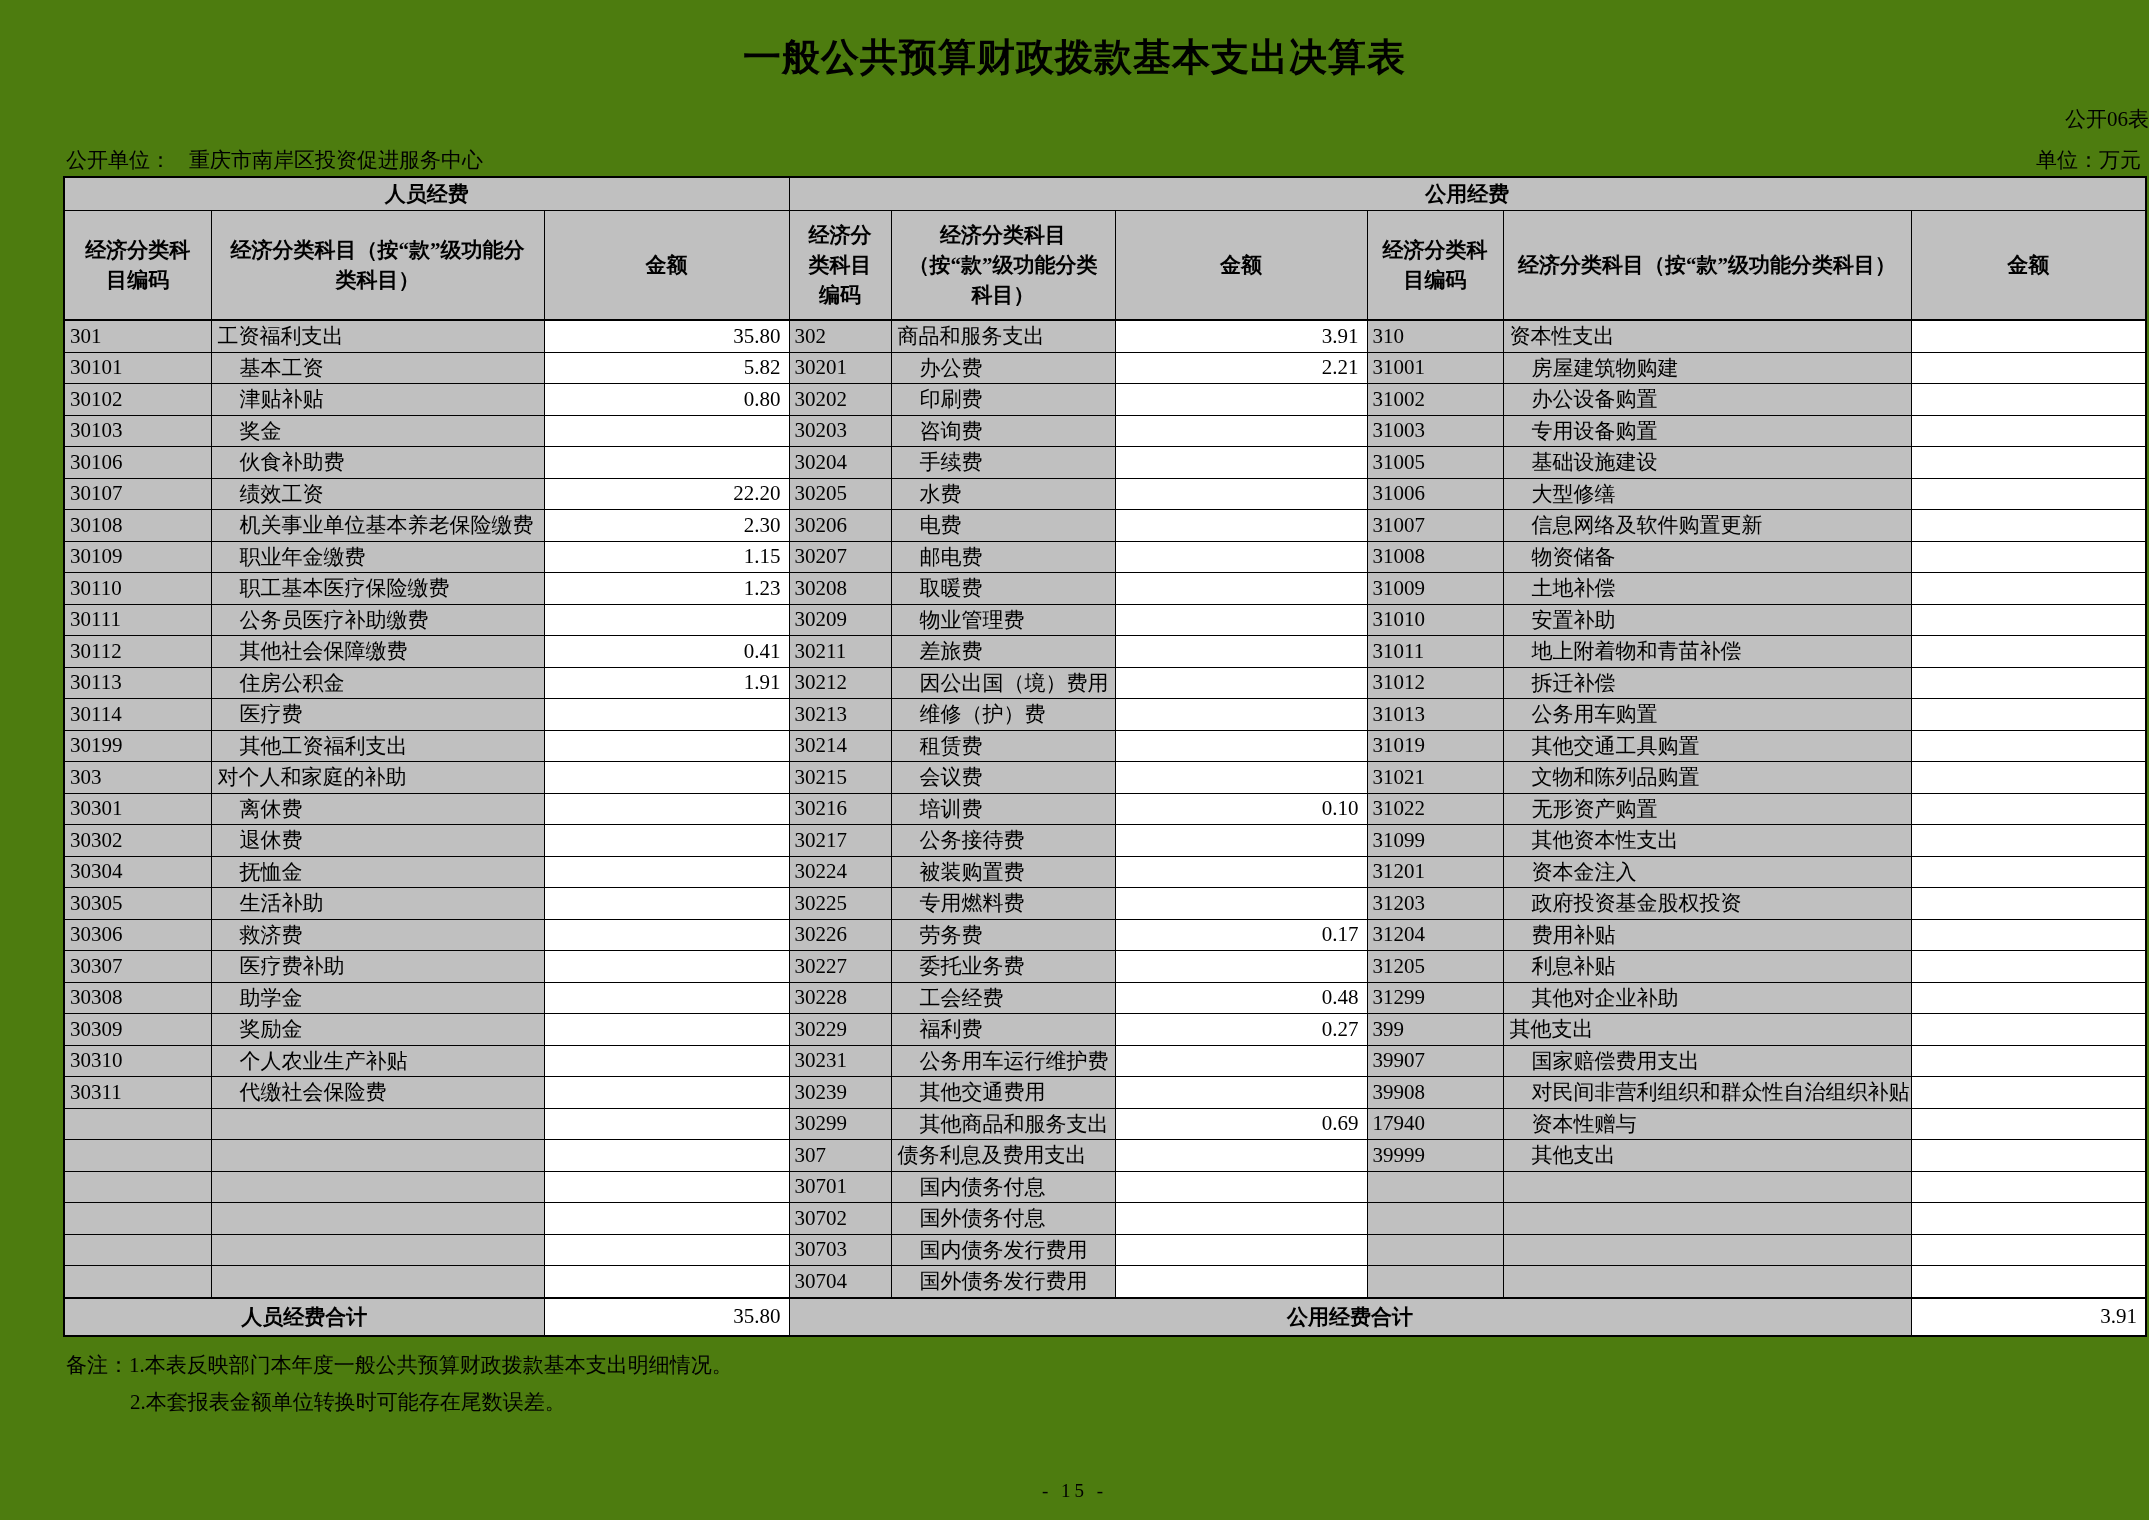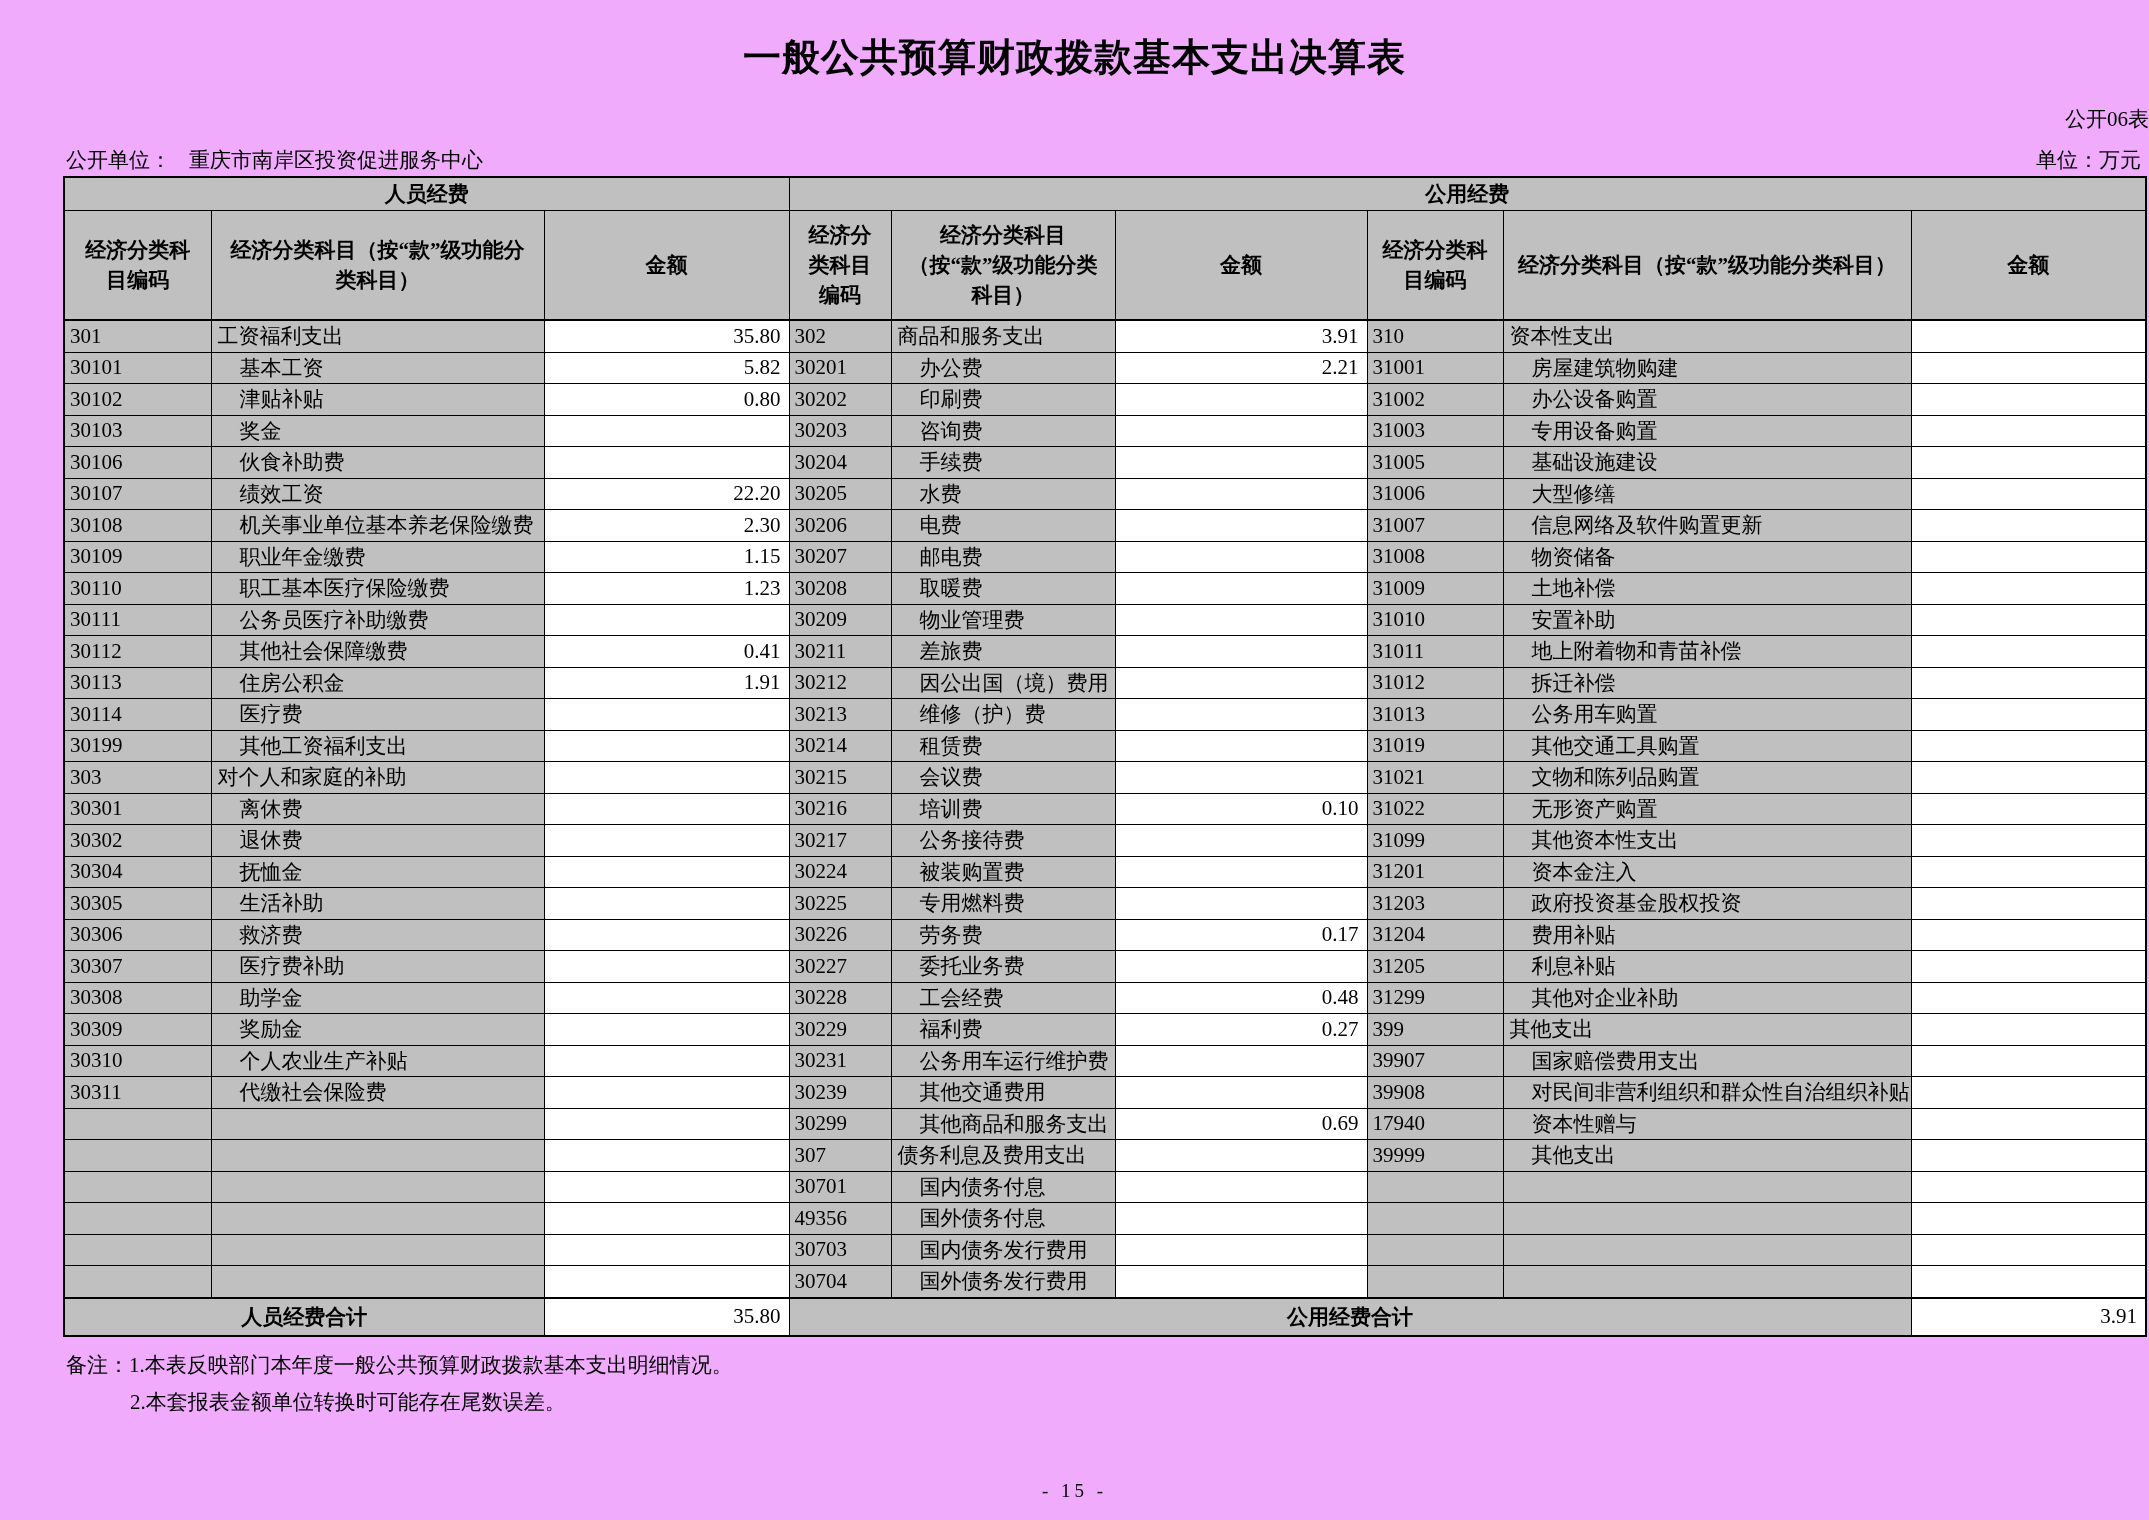--- a/index.html
+++ b/index.html
@@ -1,17 +1,17 @@
 <!DOCTYPE html>
 <html><head>
 <meta charset="utf-8">
 <style>
   html,body{margin:0;padding:0;background:#888;}
   .page{
-    width:2149px;height:1520px;background:#f0abfc;position:relative;
+    width:2149px;height:1520px;background:#4d7c0f;position:relative;
     font-family:"Liberation Serif","DejaVu Serif",serif;color:#000;overflow:hidden;
   }
   .title{
     margin:0;padding-top:32px;text-align:center;
     font-size:38px;font-weight:bold;letter-spacing:1px;
   }
   .tableno{
     text-align:right;font-size:21px;margin-top:22px;height:28px;line-height:28px;
   }
   .metarow{
@@ -397,21 +397,21 @@
           <td class="subject sub">国内债务付息</td>
           <td class="amt"></td>
           <td class="code"></td>
           <td class="subject"></td>
           <td class="amt"></td>
         </tr>
         <tr>
           <td class="code"></td>
           <td class="subject"></td>
           <td class="amt"></td>
-          <td class="code">49356</td>
+          <td class="code">30702</td>
           <td class="subject sub">国外债务付息</td>
           <td class="amt"></td>
           <td class="code"></td>
           <td class="subject"></td>
           <td class="amt"></td>
         </tr>
         <tr>
           <td class="code"></td>
           <td class="subject"></td>
           <td class="amt"></td>

